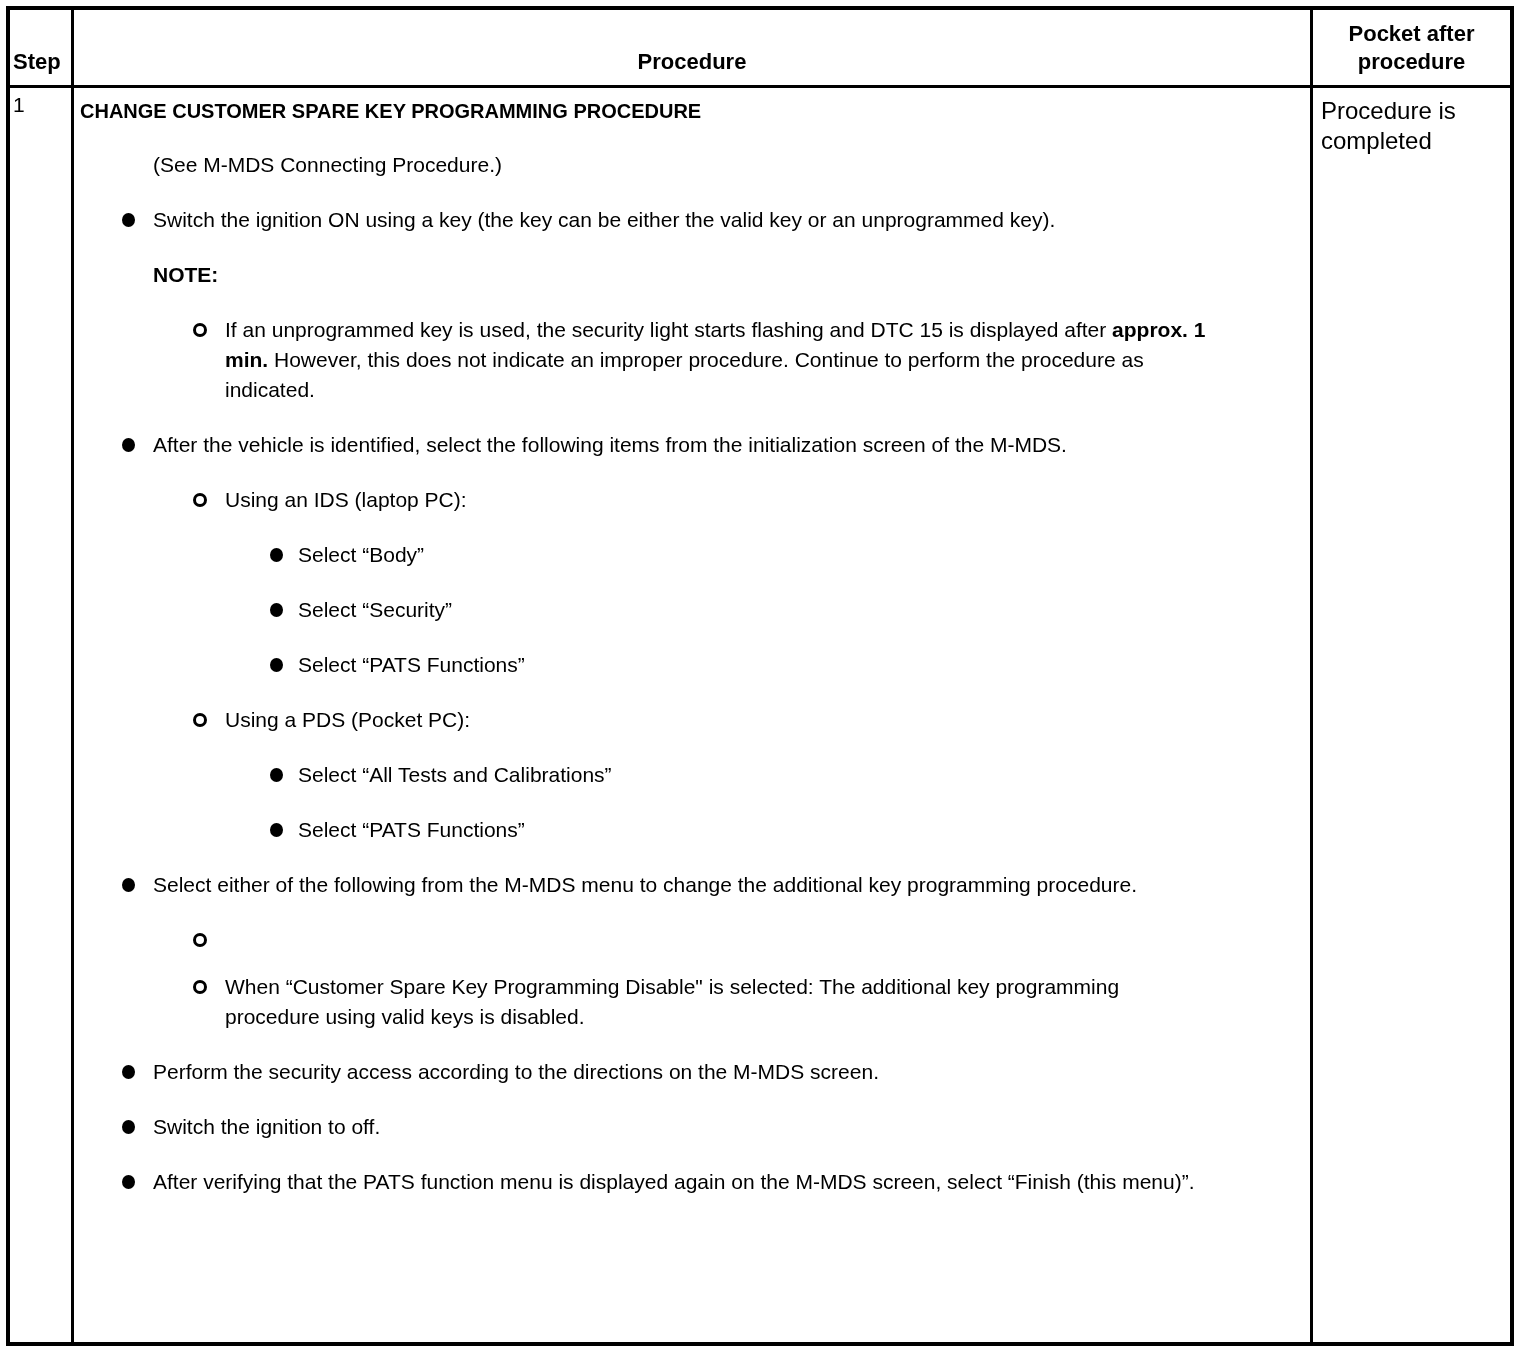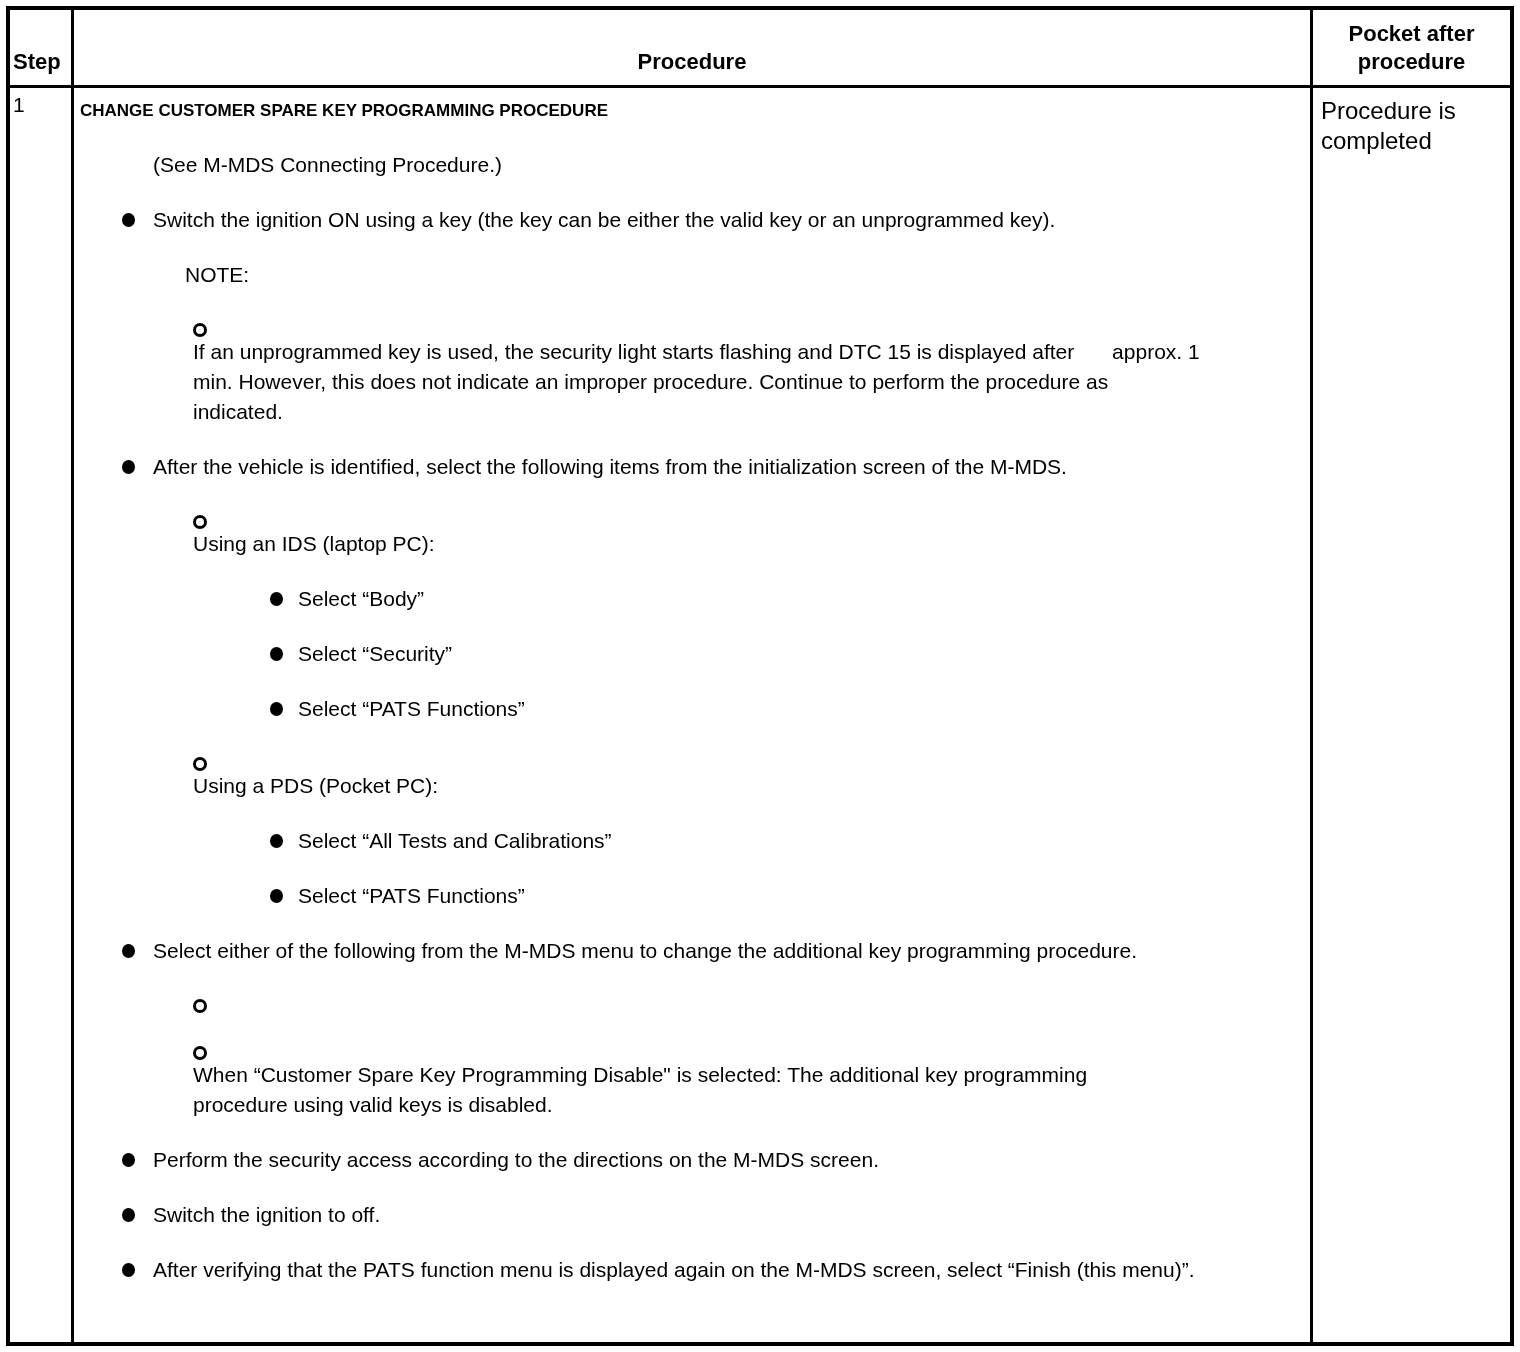--- a/index.html
+++ b/index.html
@@ -18,34 +18,34 @@
   .cell{box-sizing:border-box;overflow:hidden;}
   .col2,.col3{border-left:3px solid #000;}
   .hdr{border-bottom:3px solid #000;font-weight:bold;font-size:22px;line-height:28px;
        display:flex;align-items:flex-end;padding-bottom:9px;}
   .hdr-step{justify-content:flex-start;padding-left:3px;}
   .hdr-proc{justify-content:center;}
   .hdr-action{justify-content:center;text-align:center;padding-left:6px;padding-right:6px;}
   .step-cell{font-size:21px;padding:5px 3px;font-weight:normal;}
   .proc-cell{padding:8px 8px 8px 6px;font-size:21px;line-height:30px;}
   .action-cell{display:flex;align-items:flex-start;padding:8px 6px 8px 8px;font-size:24px;line-height:30px;}
-  .title{font-weight:bold;font-size:17px;line-height:30px;margin:0 0 24px 0;}
+  .title{font-weight:bold;font-size:20px;line-height:30px;margin:0 0 24px 0;}
   .item{display:flex;margin-bottom:25px;}
   .item:last-child{margin-bottom:0;}
   .lvl1{padding-left:42px;}
-  .lvl2{padding-left:113px;flex-direction:column;}
+  .lvl2{padding-left:113px;}
   .lvl3{padding-left:190px;}
   .marker{flex:none;display:flex;align-items:flex-start;}
   .m1{width:31px;}
   .m2{width:32px;}
   .m3{width:28px;}
   .disc{width:13px;height:14px;background:#000;border-radius:50%;margin-top:8px;display:inline-block;}
   .ring{width:14px;height:14px;border:3.5px solid #000;border-radius:50%;box-sizing:border-box;margin-top:8px;display:inline-block;}
   .txt{min-width:0;}
-  .bold{font-weight:normal;margin-left:32px;}
+  .bold{font-weight:bold;}
   .w1010{max-width:1010px;}
   .w1045{max-width:1045px;}
   .w905{max-width:905px;}
   .w1100{max-width:1100px;}
 </style>
 </head>
 <body>
 
 <div class="page">
   <div class="tbl">

